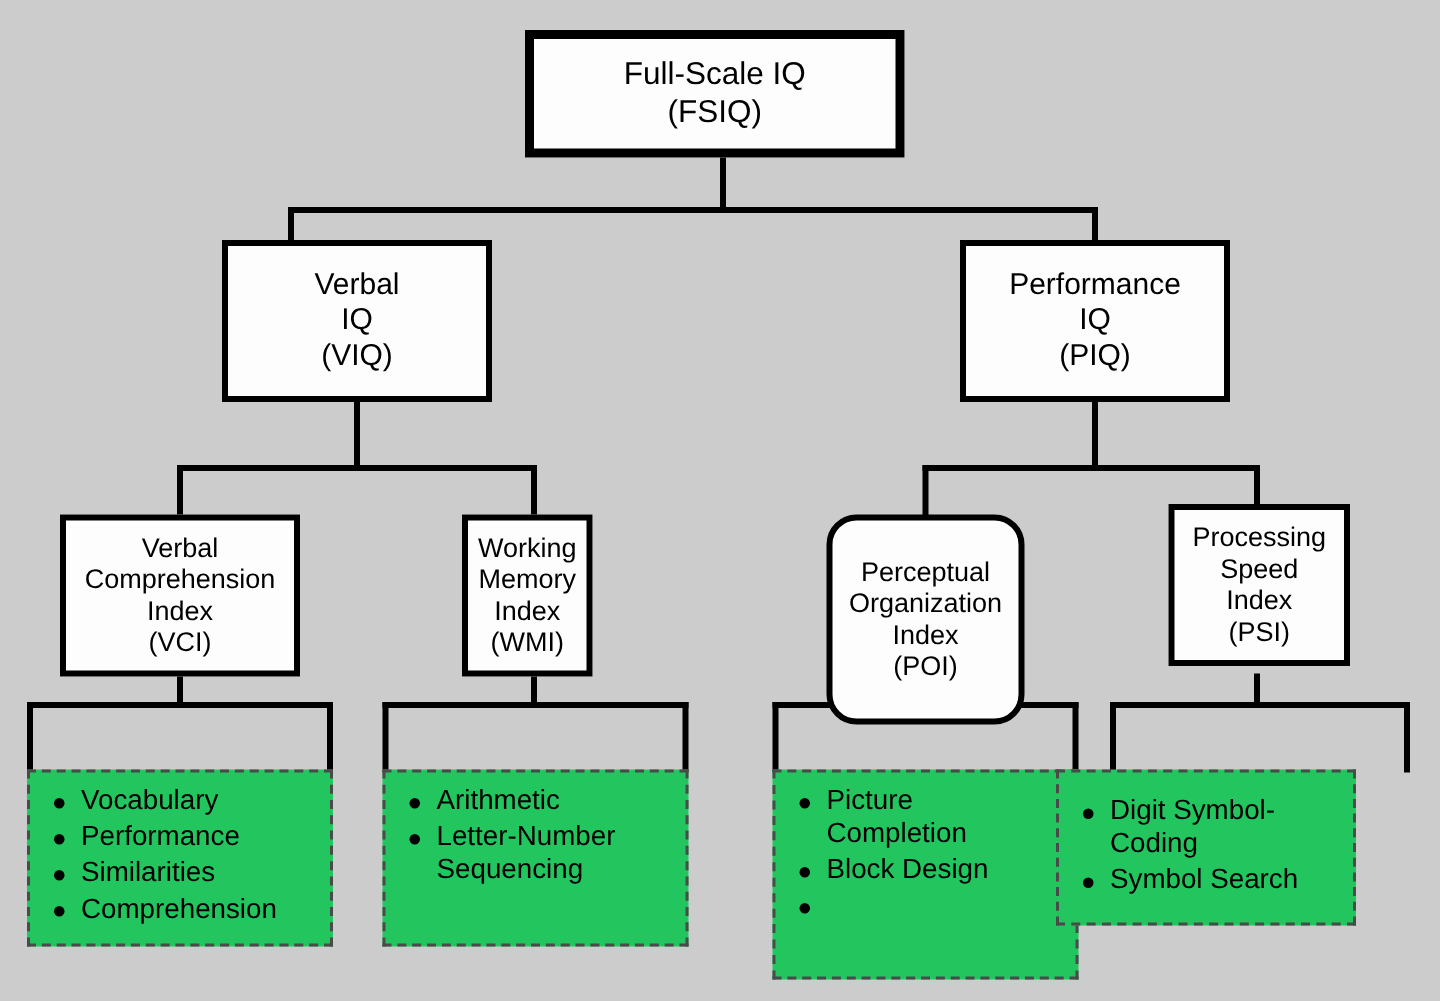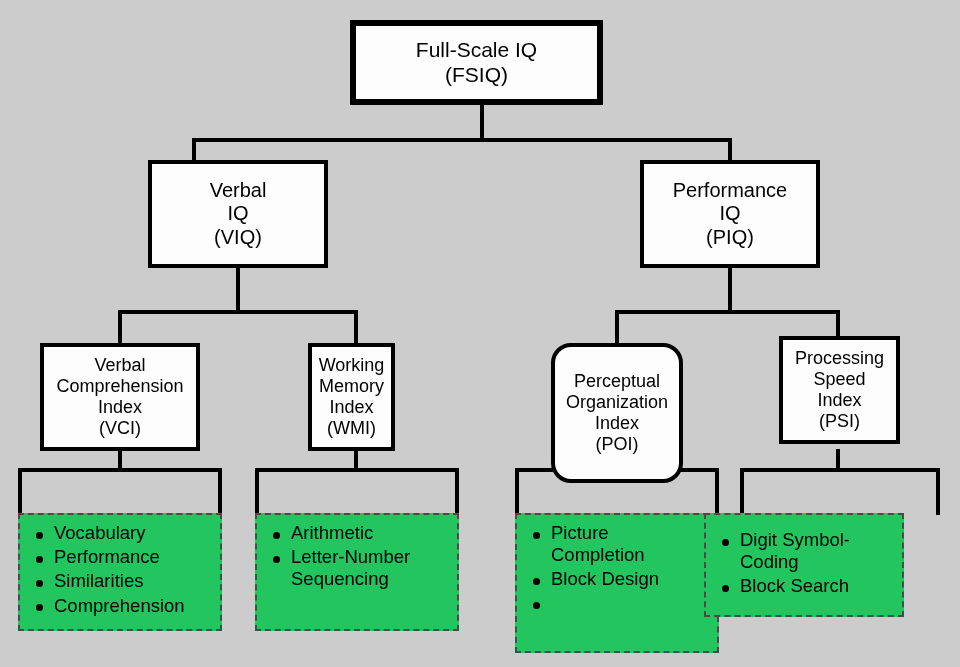--- a/index.html
+++ b/index.html
@@ -185,17 +185,17 @@
     <ul>
       <li style="width:120px;"><span class="dot"></span><span>Picture Completion</span></li>
       <li><span class="dot"></span><span>Block Design</span></li>
       <li style="width:120px;"><span class="dot"></span></li>
     </ul>
   </div>
 
   <div class="listbox fs-list" style="left:704px; top:513px; width:200px; height:104px; padding-top:14px;">
     <ul>
       <li style="width:140px;"><span class="dot"></span><span>Digit Symbol-Coding</span></li>
-      <li><span class="dot"></span><span>Block Search</span></li>
+      <li><span class="dot"></span><span>Symbol Search</span></li>
     </ul>
   </div>
 
 </div>
 
 </body></html>

